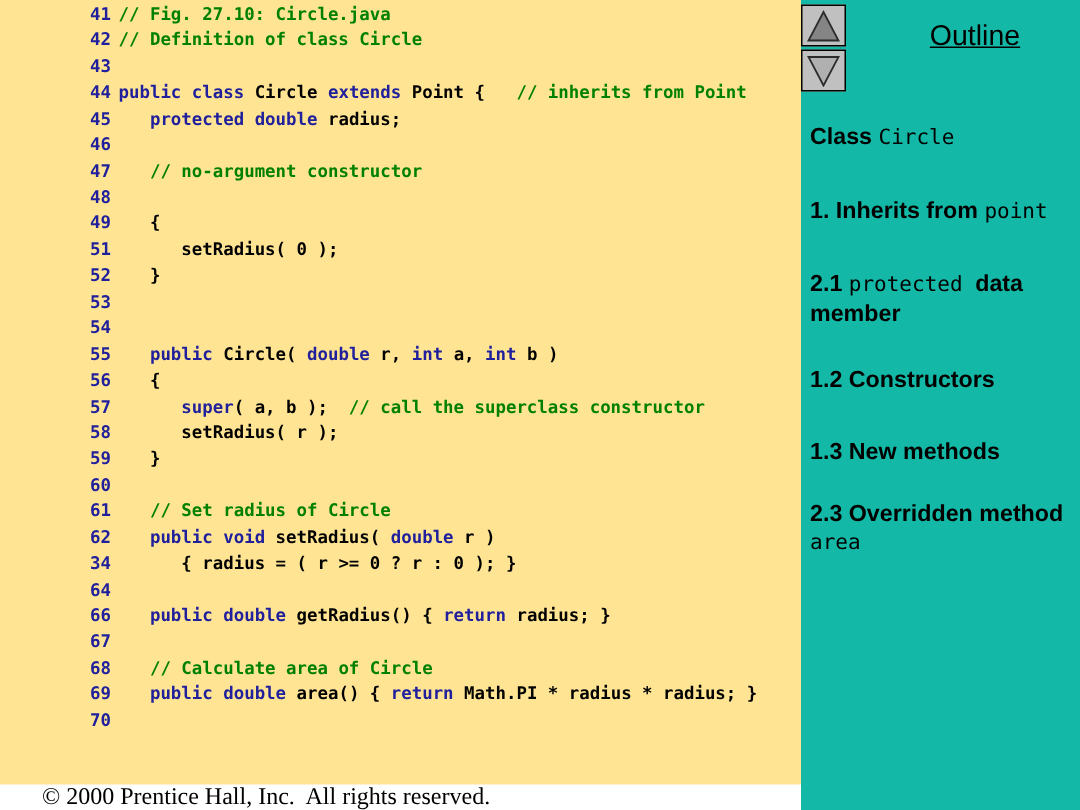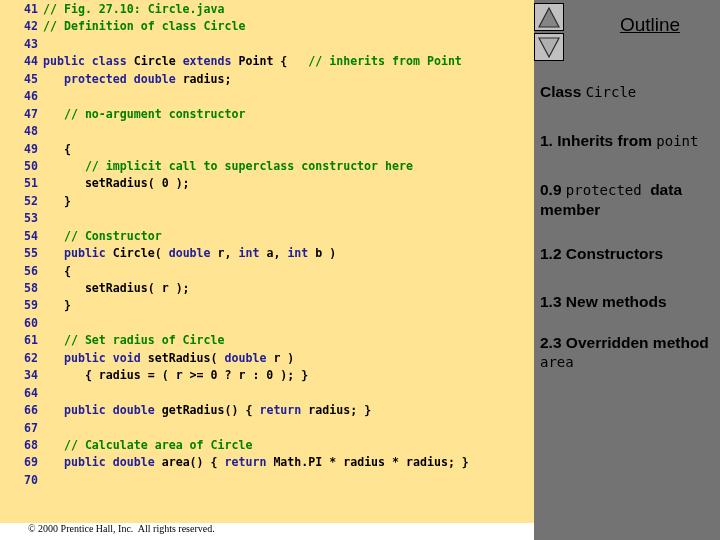--- a/index.html
+++ b/index.html
@@ -26,27 +26,28 @@
     overflow: hidden;
   }
   #code-listing {
     position: absolute;
     left: 0;
     top: 1px;
     width: 534px;
   }
   .code-line {
     display: flex;
-    align-items: flex-start;
+    align-items: flex-end;
     height: 17.45px;
     line-height: 17.45px;
     white-space: pre;
     font-family: "DejaVu Sans Mono", "Liberation Mono", monospace;
     font-size: 11.6px;
     font-weight: bold;
+    margin-left: 36px;
   }
   .lineno {
     width: 38px;
     min-width: 38px;
     text-align: right;
     padding-right: 5px;
     color: #20209c;
     font-family: "DejaVu Sans Mono", "Liberation Mono", monospace;
     font-size: 11.6px;
     font-weight: bold;
@@ -55,33 +56,33 @@
   .tok-kw  { color: #20209c; }
   .tok-cm  { color: #008000; }
   .tok-pl  { color: #000000; }
 
   
   #footer {
     position: absolute;
     left: 28px;
     top: 523px;
     font-family: "Liberation Serif", "DejaVu Serif", serif;
-    font-size: 10px;
+    font-size: 16px;
     color: #000000;
     white-space: pre;
   }
 
   
   #outline-panel {
     position: absolute;
     left: 534px;
     top: 0;
     width: 186px;
     height: 540px;
-    background: #737373;
+    background: #14b8a6;
   }
 
   
   #scroll-buttons {
     position: absolute;
     left: 0px;
     top: 3px;
     width: 32px;
   }
   .scroll-btn {
@@ -140,27 +141,27 @@
   <div id="code-listing">
       <div class="code-line"><span class="lineno">41</span><span class="codetext"><span class="tok-cm">// Fig. 27.10: Circle.java</span></span></div>
       <div class="code-line"><span class="lineno">42</span><span class="codetext"><span class="tok-cm">// Definition of class Circle</span></span></div>
       <div class="code-line"><span class="lineno">43</span><span class="codetext"></span></div>
       <div class="code-line"><span class="lineno">44</span><span class="codetext"><span class="tok-kw">public class </span><span class="tok-pl">Circle </span><span class="tok-kw">extends </span><span class="tok-pl">Point {   </span><span class="tok-cm">// inherits from Point</span></span></div>
       <div class="code-line"><span class="lineno">45</span><span class="codetext"><span>   </span><span class="tok-kw">protected double </span><span class="tok-pl">radius;</span></span></div>
       <div class="code-line"><span class="lineno">46</span><span class="codetext"></span></div>
       <div class="code-line"><span class="lineno">47</span><span class="codetext"><span>   </span><span class="tok-cm">// no-argument constructor</span></span></div>
       <div class="code-line"><span class="lineno">48</span></div>
       <div class="code-line"><span class="lineno">49</span><span class="codetext"><span>   </span><span class="tok-pl">{</span></span></div>
-      <div class="code-line"><span class="lineno">50</span><span class="codetext"><span>      </span><span class="tok-cm">// implicit call to superclass constructor here</span></span></div>
       <div class="code-line"><span class="lineno">51</span><span class="codetext"><span>      </span><span class="tok-pl">setRadius( 0 );</span></span></div>
       <div class="code-line"><span class="lineno">52</span><span class="codetext"><span>   </span><span class="tok-pl">}</span></span></div>
       <div class="code-line"><span class="lineno">53</span><span class="codetext"></span></div>
-      <div class="code-line"><span class="lineno">54</span><span class="codetext"><span>   </span><span class="tok-cm">// Constructor</span></span></div>
+      <div class="code-line"><span class="lineno">54</span></div>
       <div class="code-line"><span class="lineno">55</span><span class="codetext"><span>   </span><span class="tok-kw">public </span><span class="tok-pl">Circle( </span><span class="tok-kw">double </span><span class="tok-pl">r, </span><span class="tok-kw">int </span><span class="tok-pl">a, </span><span class="tok-kw">int </span><span class="tok-pl">b )</span></span></div>
       <div class="code-line"><span class="lineno">56</span><span class="codetext"><span>   </span><span class="tok-pl">{</span></span></div>
+      <div class="code-line"><span class="lineno">57</span><span class="codetext"><span>      </span><span class="tok-kw">super</span><span class="tok-pl">( a, b );  </span><span class="tok-cm">// call the superclass constructor</span></span></div>
       <div class="code-line"><span class="lineno">58</span><span class="codetext"><span>      </span><span class="tok-pl">setRadius( r );</span></span></div>
       <div class="code-line"><span class="lineno">59</span><span class="codetext"><span>   </span><span class="tok-pl">}</span></span></div>
       <div class="code-line"><span class="lineno">60</span><span class="codetext"></span></div>
       <div class="code-line"><span class="lineno">61</span><span class="codetext"><span>   </span><span class="tok-cm">// Set radius of Circle</span></span></div>
       <div class="code-line"><span class="lineno">62</span><span class="codetext"><span>   </span><span class="tok-kw">public void </span><span class="tok-pl">setRadius( </span><span class="tok-kw">double </span><span class="tok-pl">r )</span></span></div>
       <div class="code-line"><span class="lineno">34</span><span class="codetext"><span>      </span><span class="tok-pl">{ radius = ( r &gt;= 0 ? r : 0 ); }</span></span></div>
       <div class="code-line"><span class="lineno">64</span><span class="codetext"></span></div>
       <div class="code-line"><span class="lineno">66</span><span class="codetext"><span>   </span><span class="tok-kw">public double </span><span class="tok-pl">getRadius() { </span><span class="tok-kw">return </span><span class="tok-pl">radius; }</span></span></div>
       <div class="code-line"><span class="lineno">67</span><span class="codetext"></span></div>
       <div class="code-line"><span class="lineno">68</span><span class="codetext"><span>   </span><span class="tok-cm">// Calculate area of Circle</span></span></div>
@@ -187,18 +188,18 @@
           <polygon points="1,2 21,2 11,21" fill="#b0b0b0" stroke="#2b2b2b" stroke-width="1.2"></polygon>
         </svg>
       </span>
     </button>
   </div>
 
   <div id="outline-title">Outline</div>
 
   <div class="outline-entry" id="outline-item-0"><span>Class </span><span class="mono">Circle</span></div>
   <div class="outline-entry" id="outline-item-1"><span>1. Inherits from </span><span class="mono">point</span></div>
-  <div class="outline-entry" id="outline-item-2"><span>0.9 </span><span class="mono">protected </span><span>data member</span></div>
+  <div class="outline-entry" id="outline-item-2"><span>2.1 </span><span class="mono">protected </span><span>data member</span></div>
   <div class="outline-entry" id="outline-item-3"><span>1.2 Constructors</span></div>
   <div class="outline-entry" id="outline-item-4"><span>1.3 New methods</span></div>
   <div class="outline-entry" id="outline-item-5"><span>2.3 Overridden method </span><span class="mono">area</span></div>
 
 </div>
 
 </body></html>

